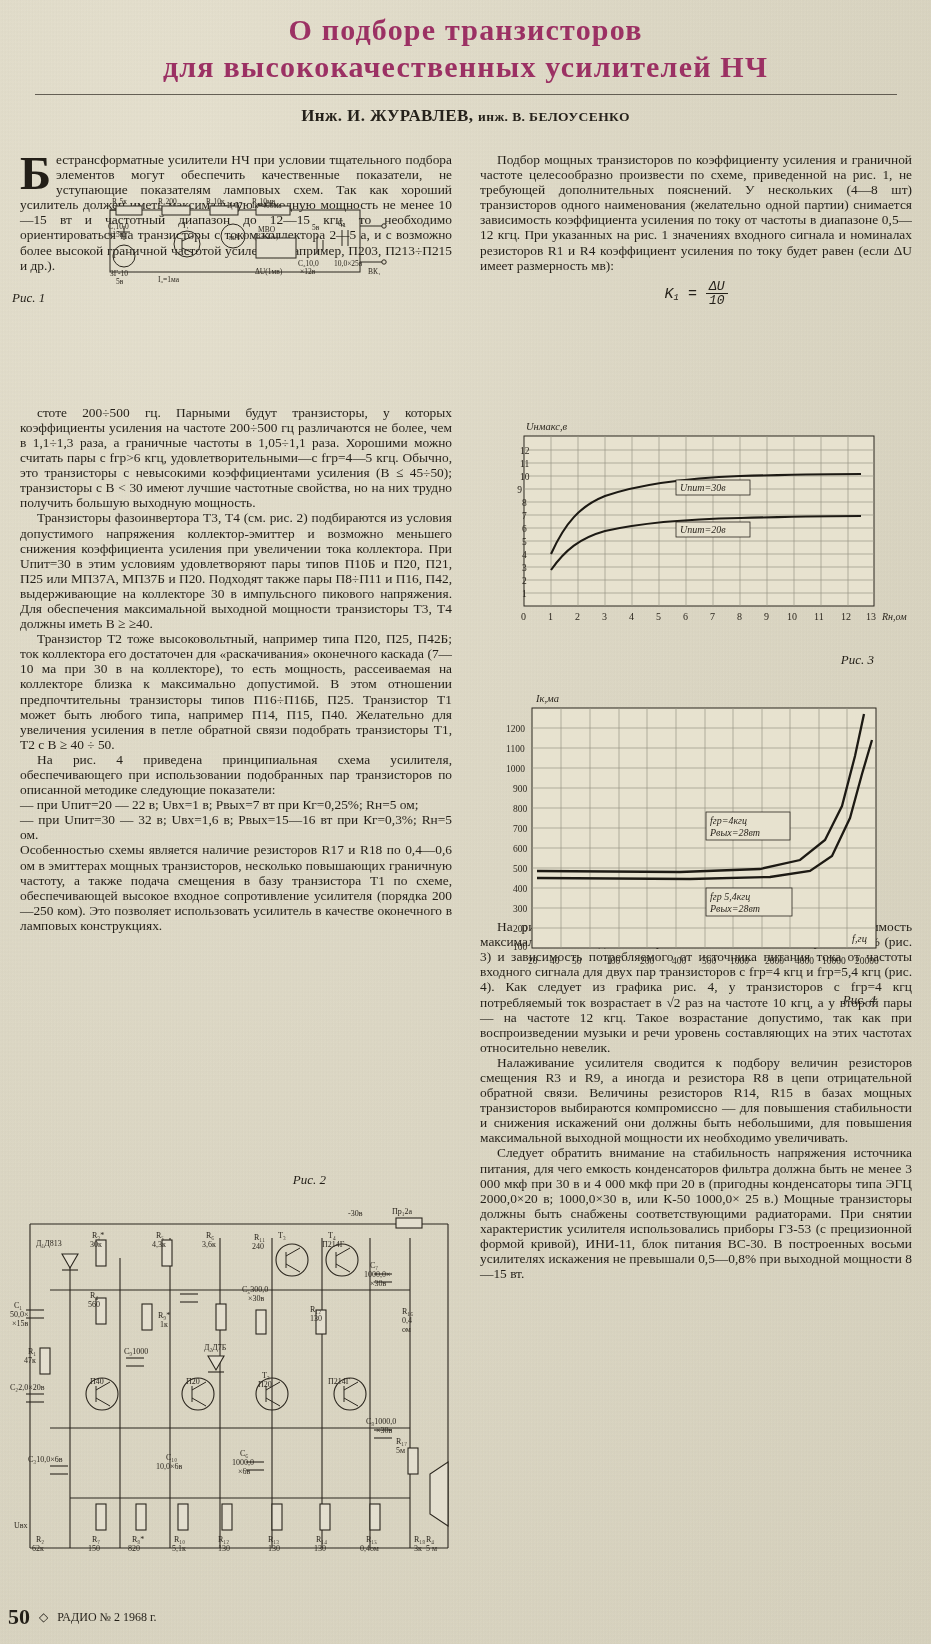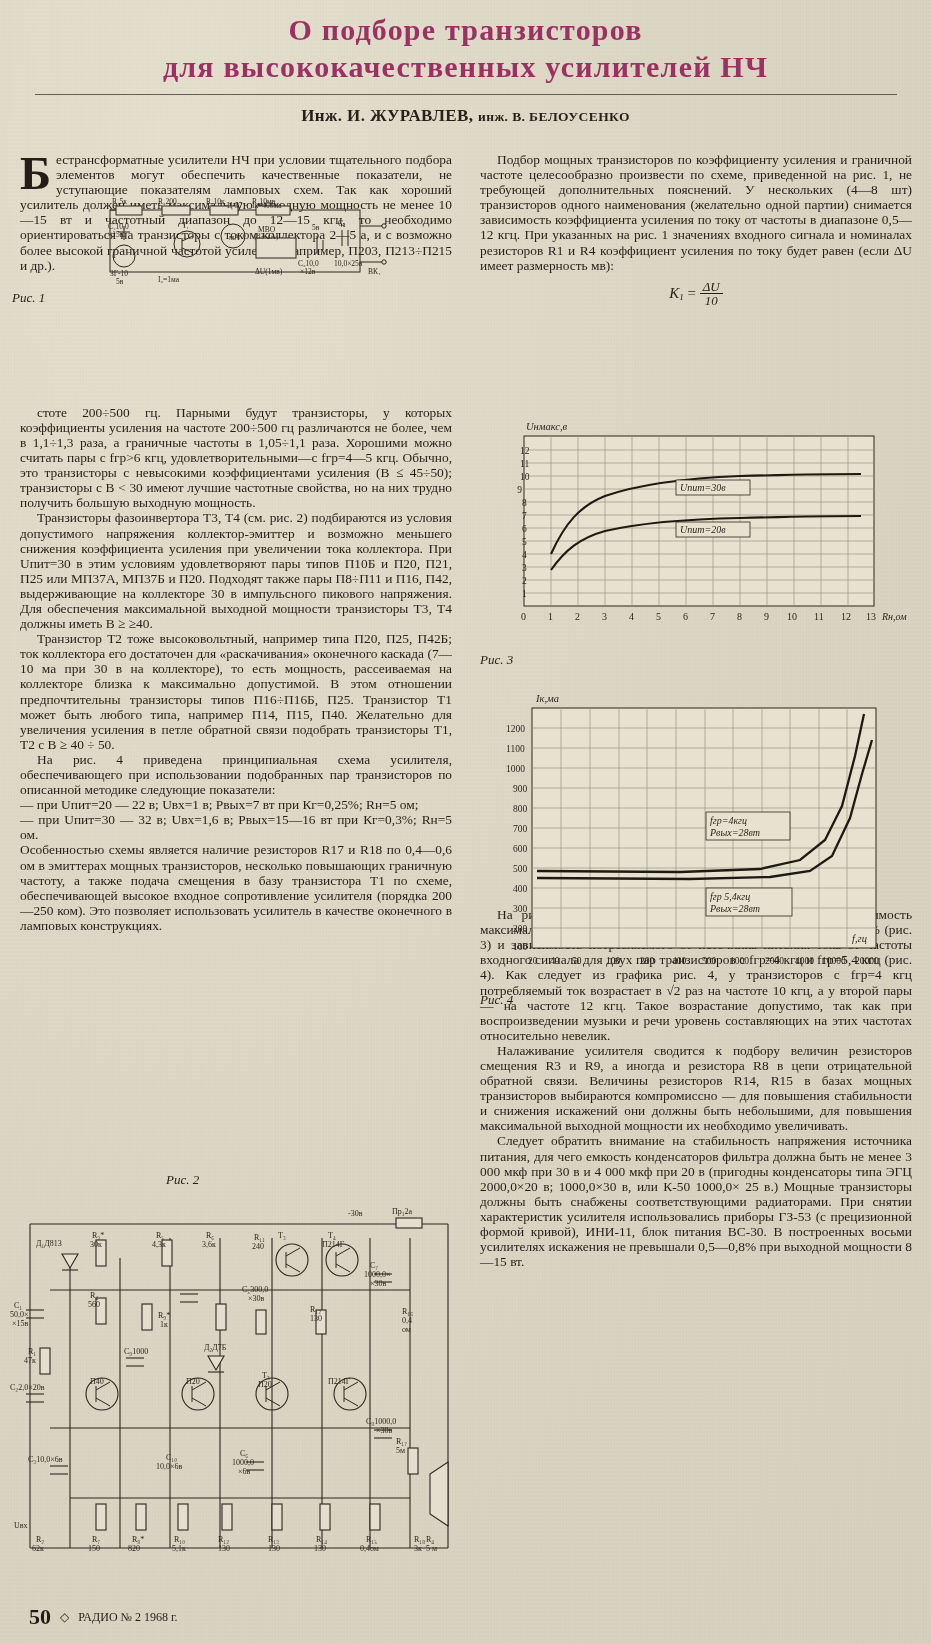--- a/index.html
+++ b/index.html
@@ -44,34 +44,34 @@
        text-justify:inter-word;hyphens:auto;}
   .col.left{position:absolute;left:2px;top:0;}
   .col.right{position:absolute;left:462px;top:0;}
   p{margin:0 0 0 0;text-indent:17px;}
   .nd{text-indent:0;}
   .dropcapwrap{position:relative;min-height:58px;}
   .dropcap{
     float:left;font-size:47px;line-height:39px;font-weight:bold;
     margin:2px 5px 0 0;font-family:"Liberation Serif",serif;
   }
-  .center{text-align:left;}
+  .center{text-align:right;}
   sub{font-size:9px;vertical-align:-2px;}
   .it{font-style:italic;}
-  .formula{text-align:center;font-style:italic;font-size:15px;margin:7px 0 7px;}
+  .formula{text-align:center;font-style:italic;font-size:15px;margin:7px 0 19px;font-family:Liberation Mono, monospace;}
   .frac{display:inline-block;text-align:center;vertical-align:middle;font-size:13px;line-height:1.05;}
   .frac .num{display:block;border-bottom:1px solid #231f18;padding:0 3px;}
   .frac .den{display:block;padding:0 3px;}
   
   .fig1{position:absolute;left:12px;top:196px;width:400px;height:95px;}
   .figcap{font-style:italic;font-size:13px;}
   
   .fig2{position:absolute;left:8px;top:1228px;width:460px;height:360px;}
   
-  .footer{position:absolute;left:29px;bottom:14px;font-size:12px;}
+  .footer{position:absolute;left:8px;bottom:14px;font-size:12px;}
   .pageno{font-size:22px;font-weight:bold;vertical-align:-3px;}
   .footsep{margin:0 6px;}
 </style>
 </head>
 <body>
 
 <div class="page">
   <div class="grain"></div>
 
   <div class="title">

